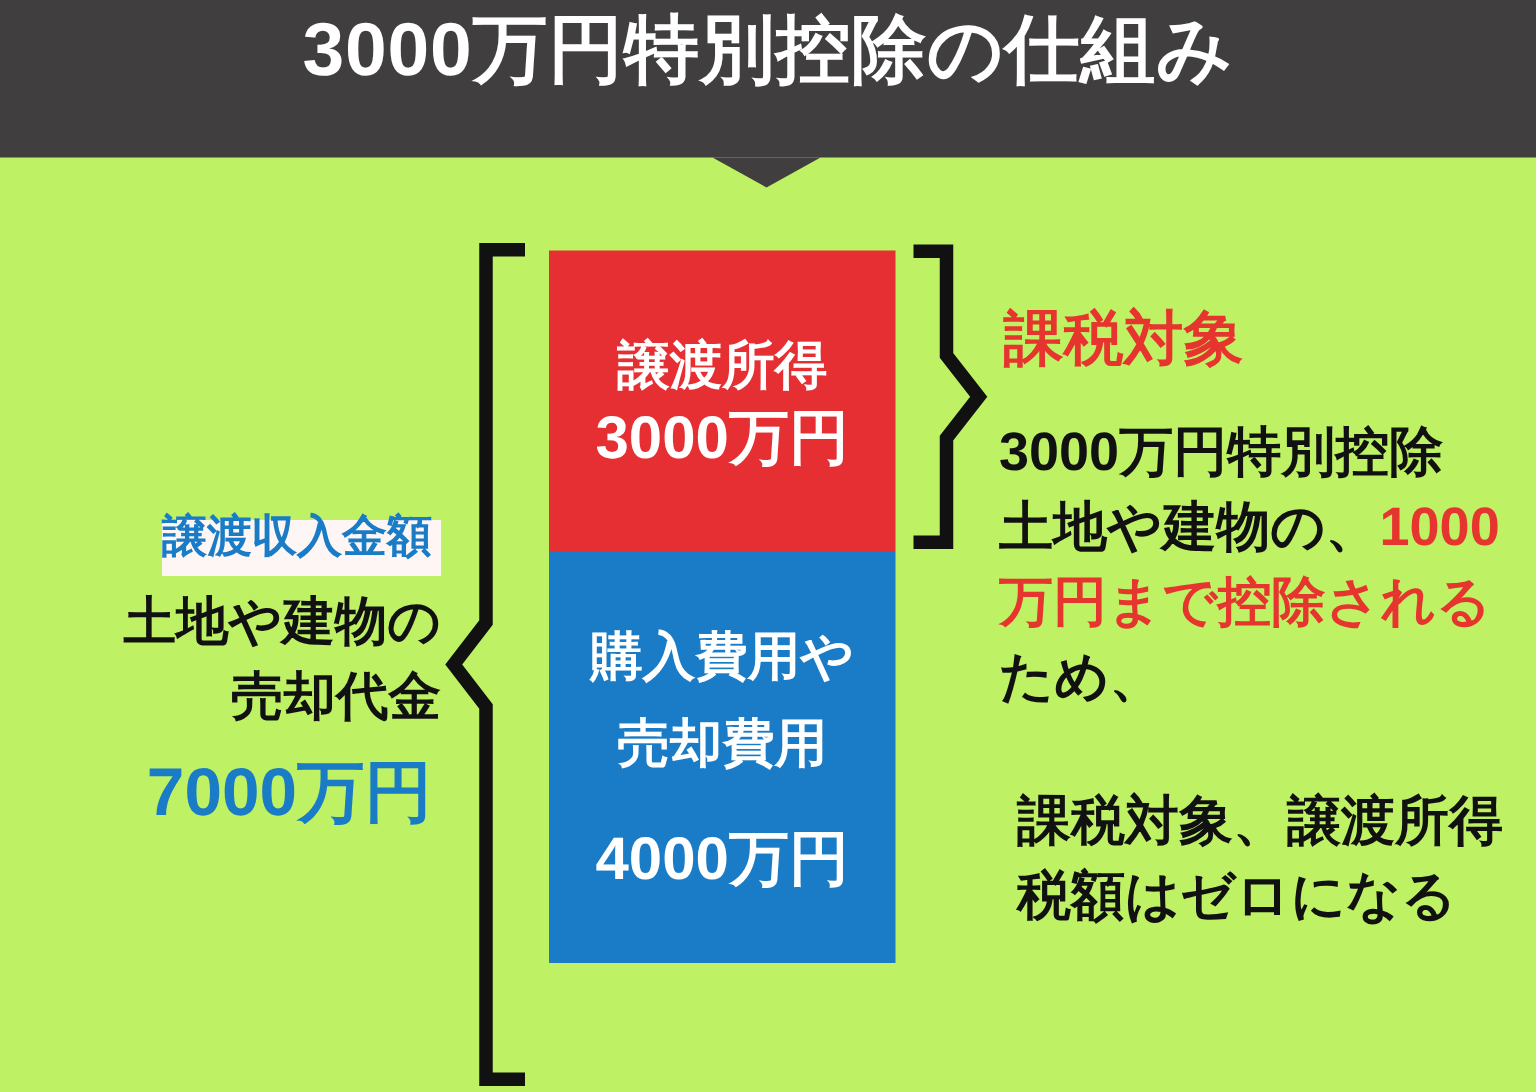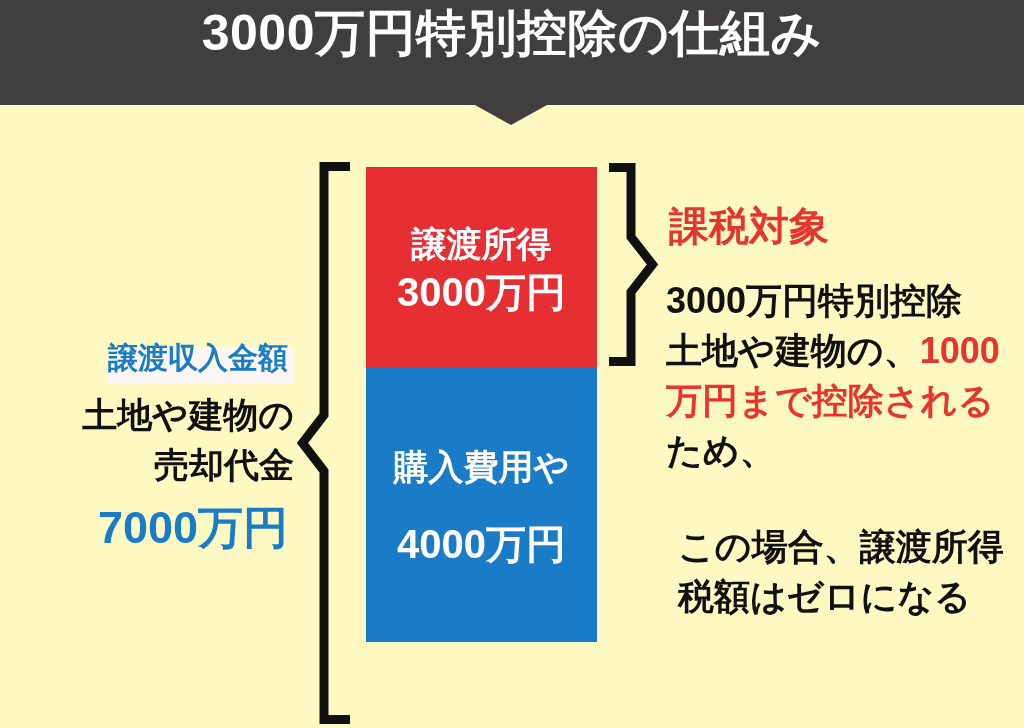--- a/index.html
+++ b/index.html
@@ -15,21 +15,21 @@
     font-family: "Liberation Sans", "DejaVu Sans", sans-serif;
     position: relative;
     -webkit-font-smoothing: antialiased;
   }
 
   #stage {
     position: absolute;
     left: 0; top: 0;
     width: 1024px;
     height: 728px;
-    background: #fef9c3;
+    background: #bef264;
     overflow: hidden;
   }
 
   
   .header-bar {
     position: absolute;
     left: 0; top: 0;
     width: 1024px;
     height: 105px;
     background: #403e3e;
@@ -230,20 +230,21 @@
 
   <div class="bar-stack">
 
     <div class="bar-seg bar-seg-red">
       <span class="bar-line">譲渡所得</span>
       <span class="bar-line amount">3000万円</span>
     </div>
 
     <div class="bar-seg bar-seg-blue">
       <span class="bar-line">購入費用や</span>
+      <span class="bar-line">売却費用</span>
       <span class="bar-line amount">4000万円</span>
     </div>
 
   </div>
 
   <svg class="bracket-svg bracket-right" viewBox="0 0 50 203">
     <path d="M 2 4.5 L 24 4.5 L 24 74 L 45.5 101.5 L 24 129 L 24 198.5 L 2 198.5"></path>
   </svg>
 
   <div class="right-col">
@@ -253,19 +254,19 @@
     <div class="right-body">
       <span class="nowrapline">3000万円特別控除</span>
       <span class="nowrapline"><span>土地や建物の、</span><span class="hl">1000</span></span>
       <span class="nowrapline hl">万円まで控除される</span>
       <span class="nowrapline">ため、</span>
     </div>
 
     <div class="right-para-gap"></div>
 
     <div class="right-body-2">
-      <span class="nowrapline"><span>この場合、</span><span class="hl">譲渡所得</span></span>
+      <span class="nowrapline"><span>課税対象、</span><span class="hl">譲渡所得</span></span>
       <span class="nowrapline hl">税額はゼロになる</span>
     </div>
 
   </div>
 
 </div>
 
 </body></html>

